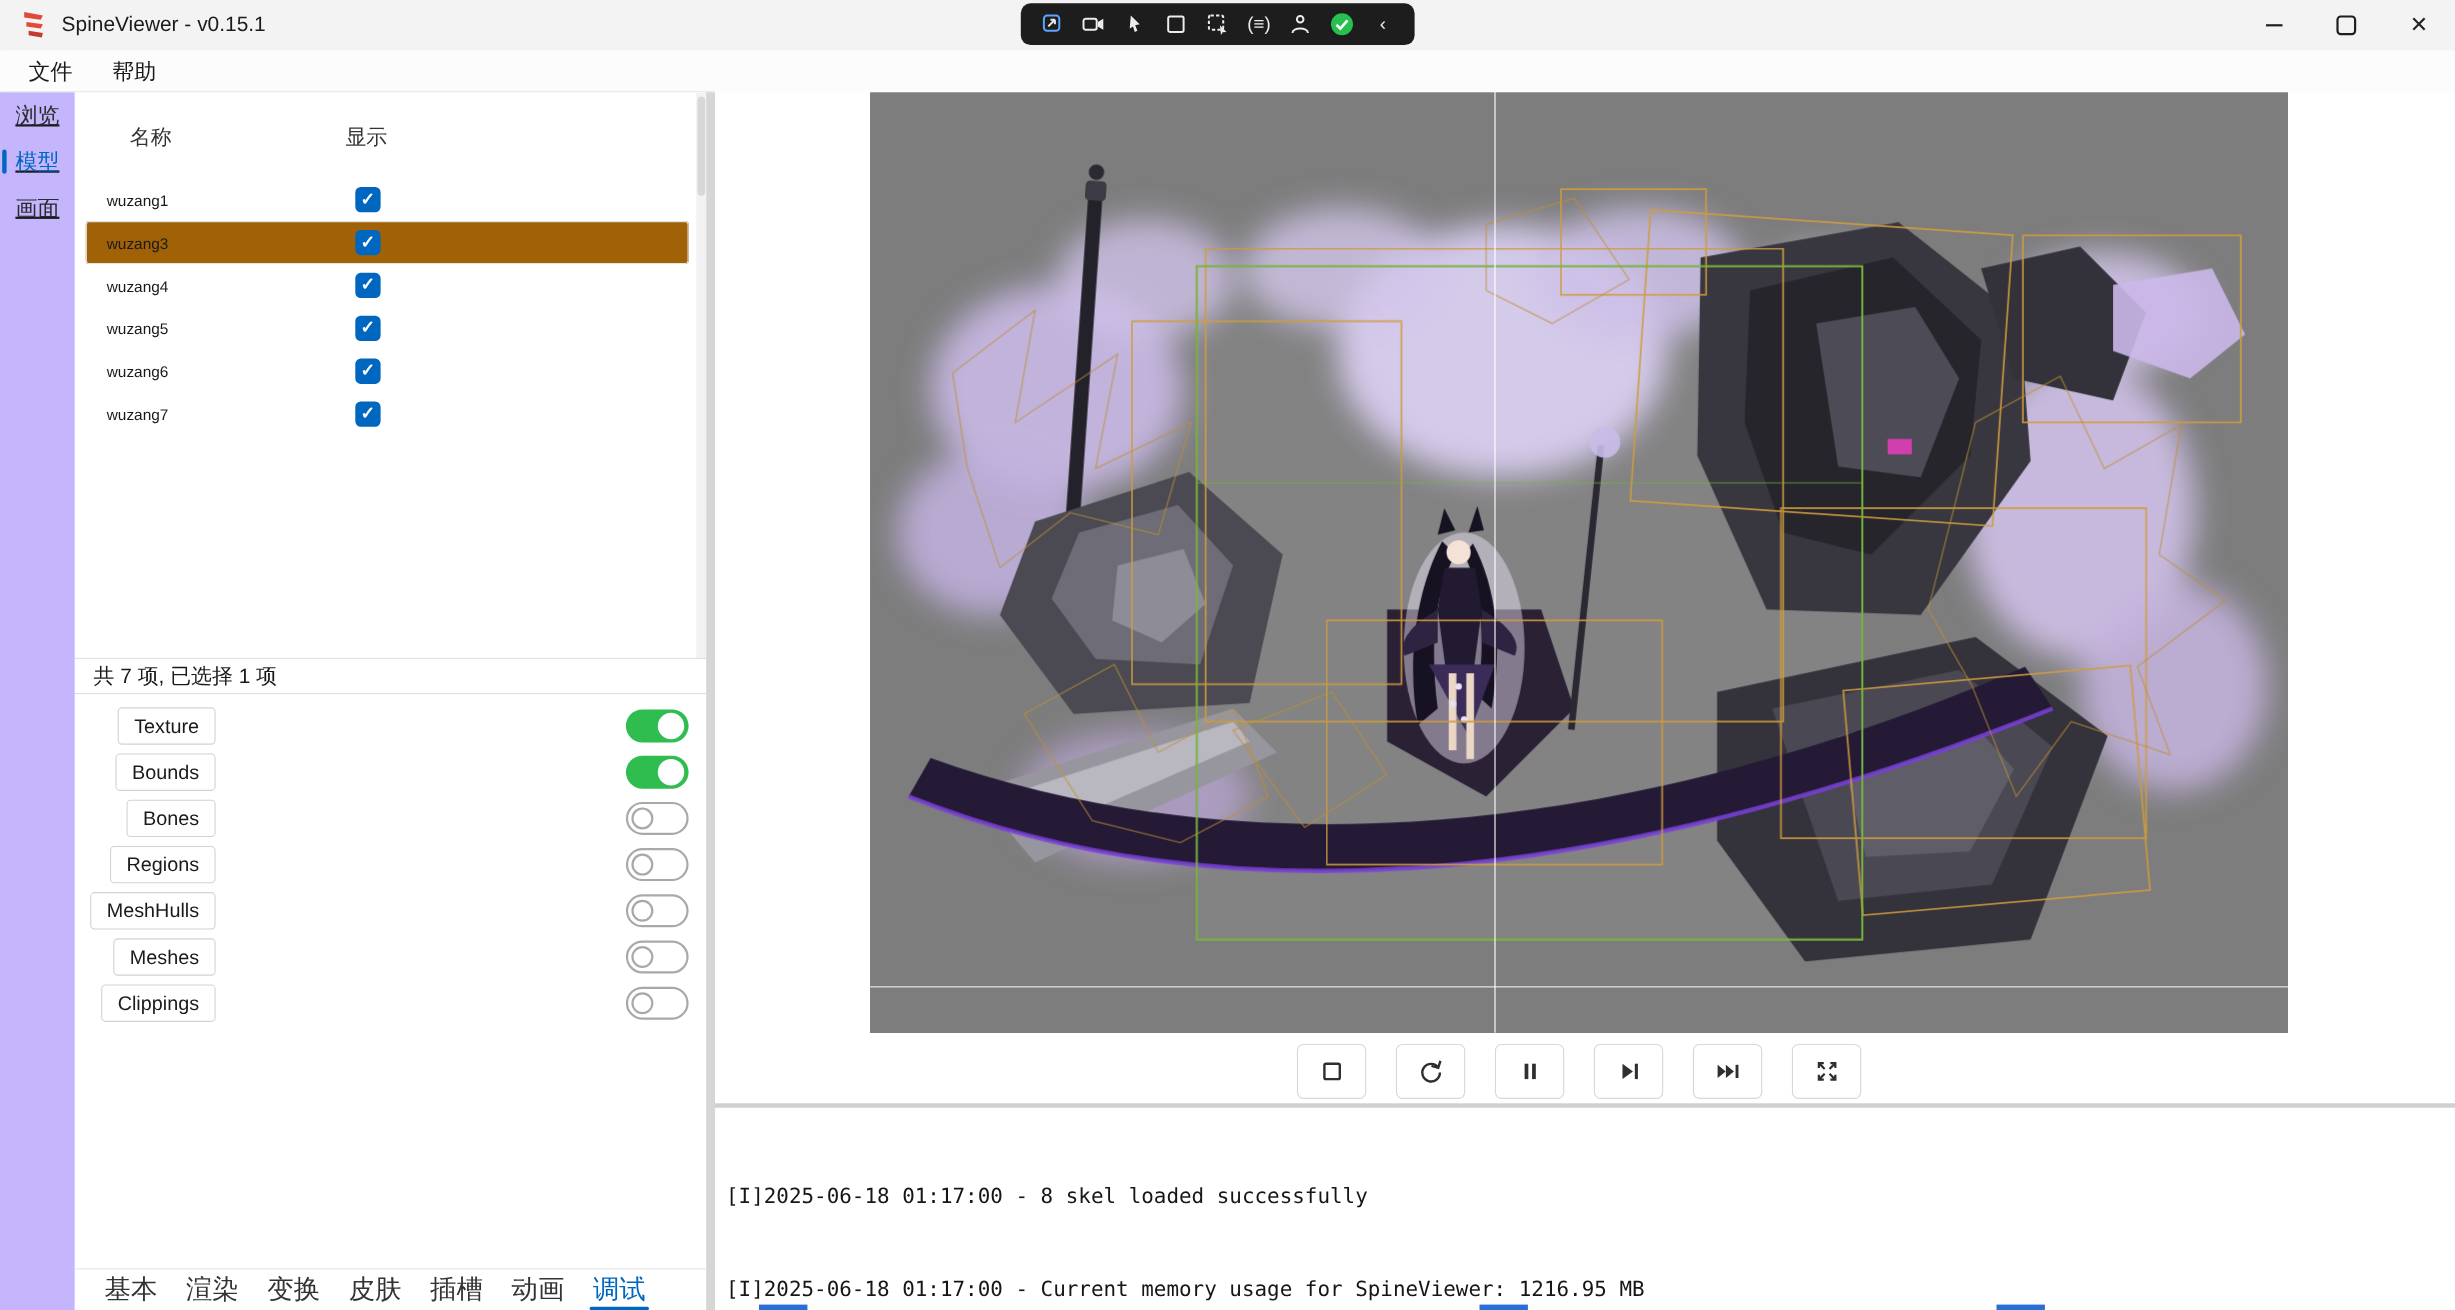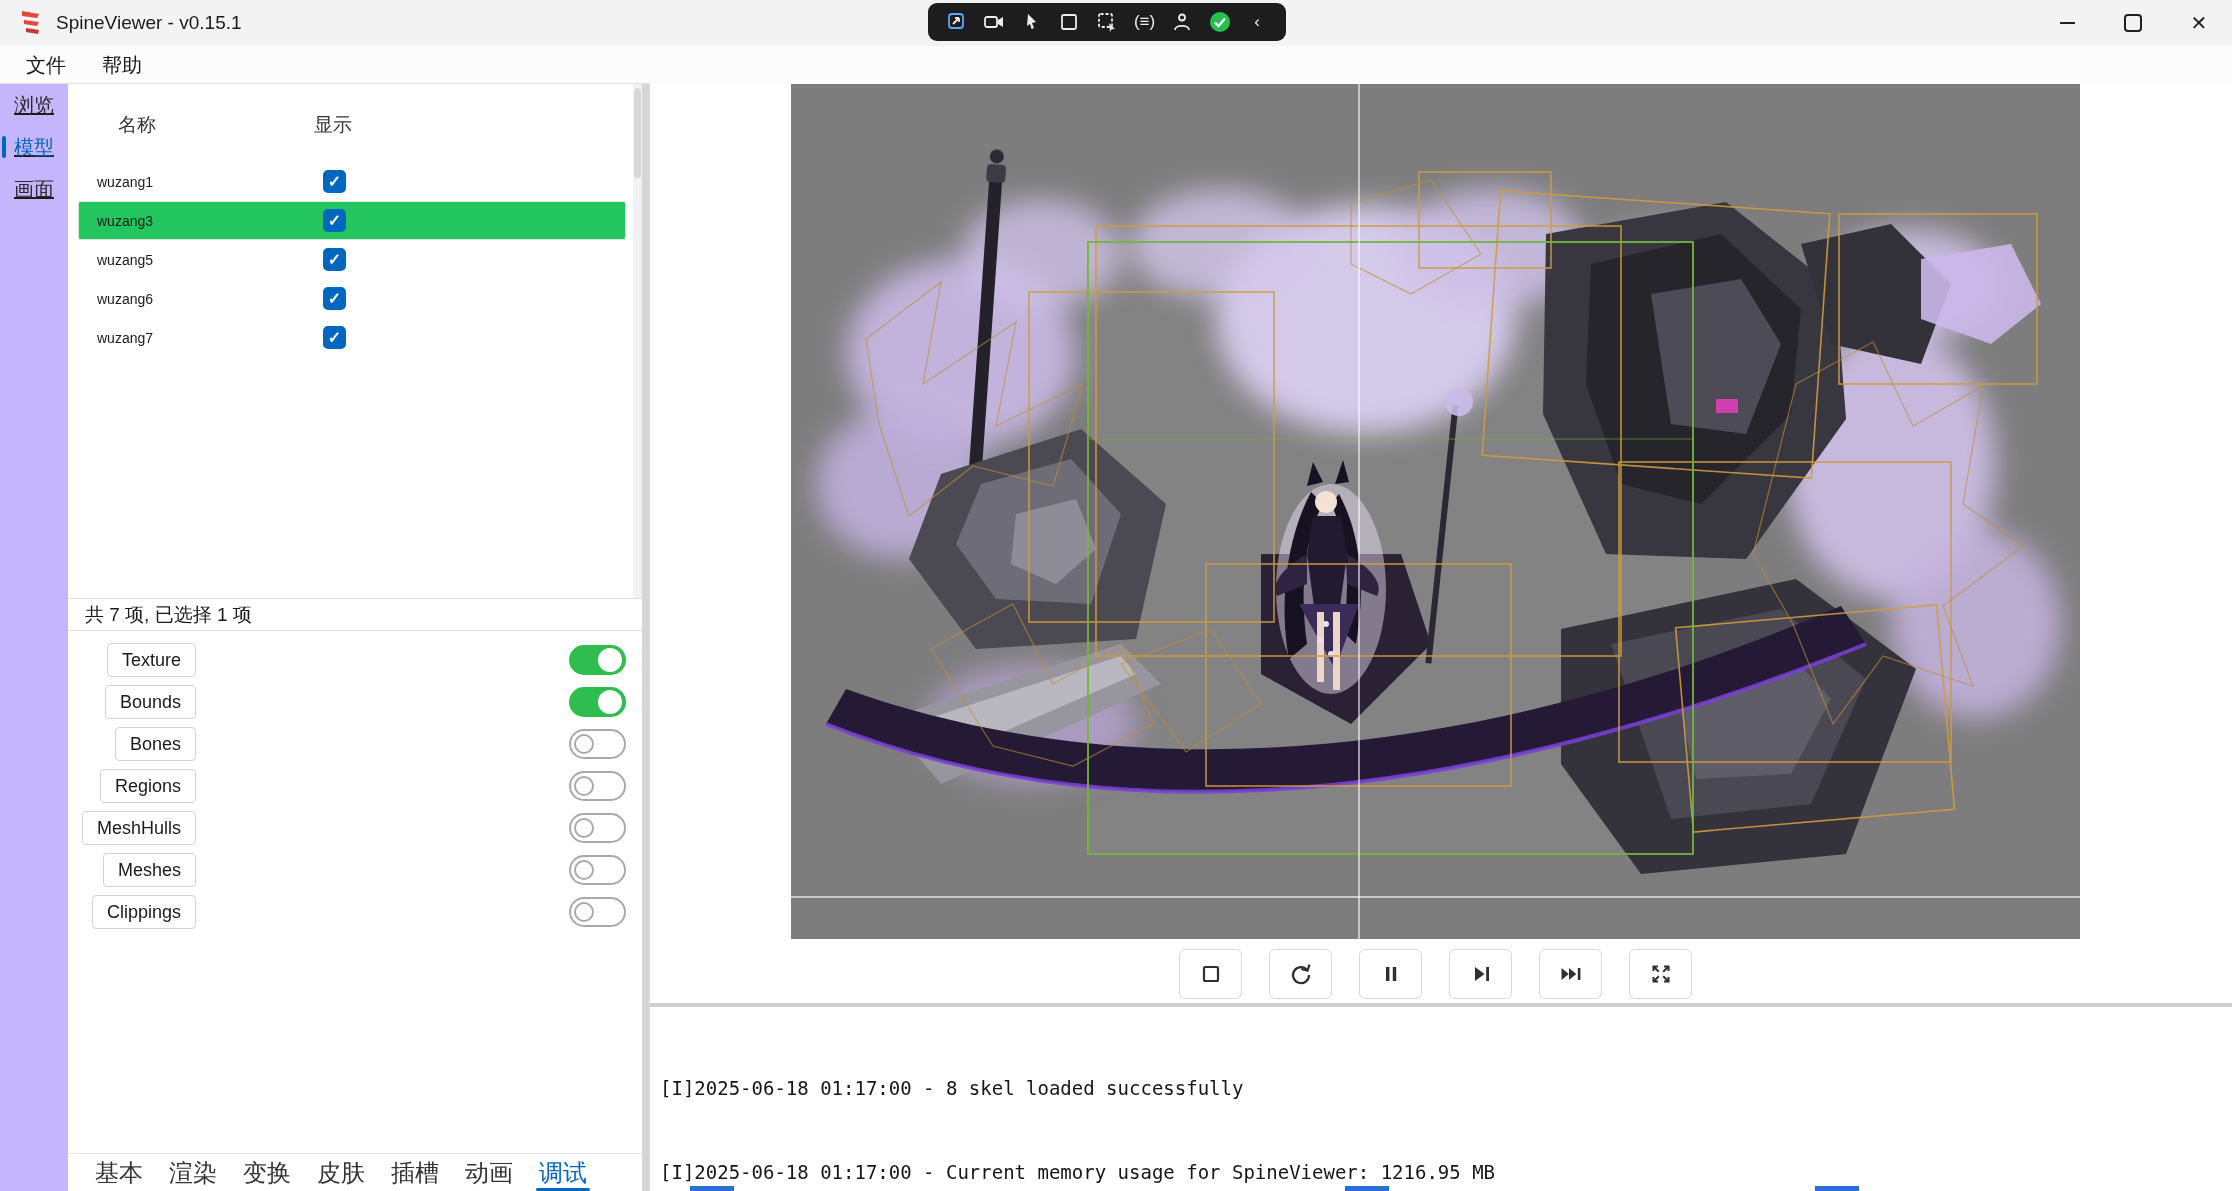--- a/index.html
+++ b/index.html
@@ -33,21 +33,21 @@
   .side-tab[data-active="true"] .indicator{display:block;}
 
   
   .left-panel{position:absolute;left:68px;top:84px;width:574px;height:1107px;background:#fff;}
   .table-area{position:absolute;left:0;top:0;width:574px;height:514px;}
   .tbl-header{position:absolute;left:0;top:16px;height:46px;width:574px;}
   .th-name{position:absolute;left:50px;top:12px;font-size:19px;color:#333;}
   .th-show{position:absolute;left:246px;top:12px;font-size:19px;color:#333;}
   .rows{position:absolute;left:10px;top:78px;width:548px;}
   .row{position:relative;height:39px;display:flex;align-items:center;border-radius:3px;}
-  .row[data-selected="true"]{background:#22c55e;box-shadow:inset 0 0 0 1px #e4e4e4;}
+  .row[data-selected="true"]{background:#a16207;box-shadow:inset 0 0 0 1px #e4e4e4;}
   .row-name{margin-left:19px;font-size:14px;}
   .checkbox{position:absolute;left:245px;top:8px;width:23px;height:23px;border-radius:5px;border:2px solid #8a8a8a;background:#fff;box-sizing:border-box;
        display:flex;align-items:center;justify-content:center;}
   .checkbox[data-checked="true"]{background:var(--accent,#0067c0);border-color:var(--accent,#0067c0);}
   .checkbox[data-checked="true"]::after{content:"✓";color:#fff;font-size:16px;font-weight:bold;line-height:1;}
   .scroll-track{position:absolute;right:0;top:0;width:9px;height:514px;background:#f2f2f2;}
   .scroll-thumb{position:absolute;right:1px;top:4px;width:7px;height:90px;border-radius:4px;background:#d8d8d8;}
 
   .summary-row{position:absolute;left:0;top:514px;width:574px;height:33px;border-top:1px solid #dedede;border-bottom:1px solid #dedede;
        display:flex;align-items:center;padding-left:17px;box-sizing:border-box;font-size:19px;}
@@ -184,20 +184,24 @@
         <span class="th-name">名称</span>
         <span class="th-show">显示</span>
       </div>
       <div class="rows">
         <div class="row" data-selected="false">
           <span class="row-name">wuzang1</span>
           <div class="checkbox" data-checked="true"></div>
         </div>
         <div class="row" data-selected="true">
           <span class="row-name">wuzang3</span>
+          <div class="checkbox" data-checked="true"></div>
+        </div>
+        <div class="row" data-selected="false">
+          <span class="row-name">wuzang4</span>
           <div class="checkbox" data-checked="true"></div>
         </div>
         <div class="row" data-selected="false">
           <span class="row-name">wuzang5</span>
           <div class="checkbox" data-checked="true"></div>
         </div>
         <div class="row" data-selected="false">
           <span class="row-name">wuzang6</span>
           <div class="checkbox" data-checked="true"></div>
         </div>

